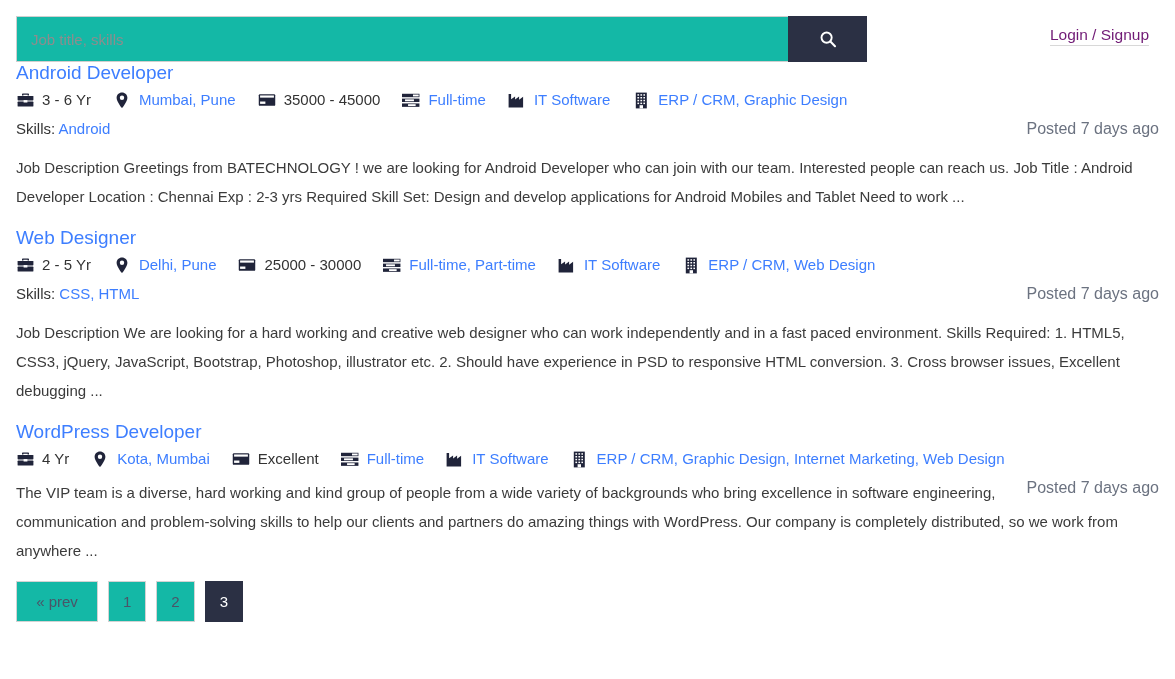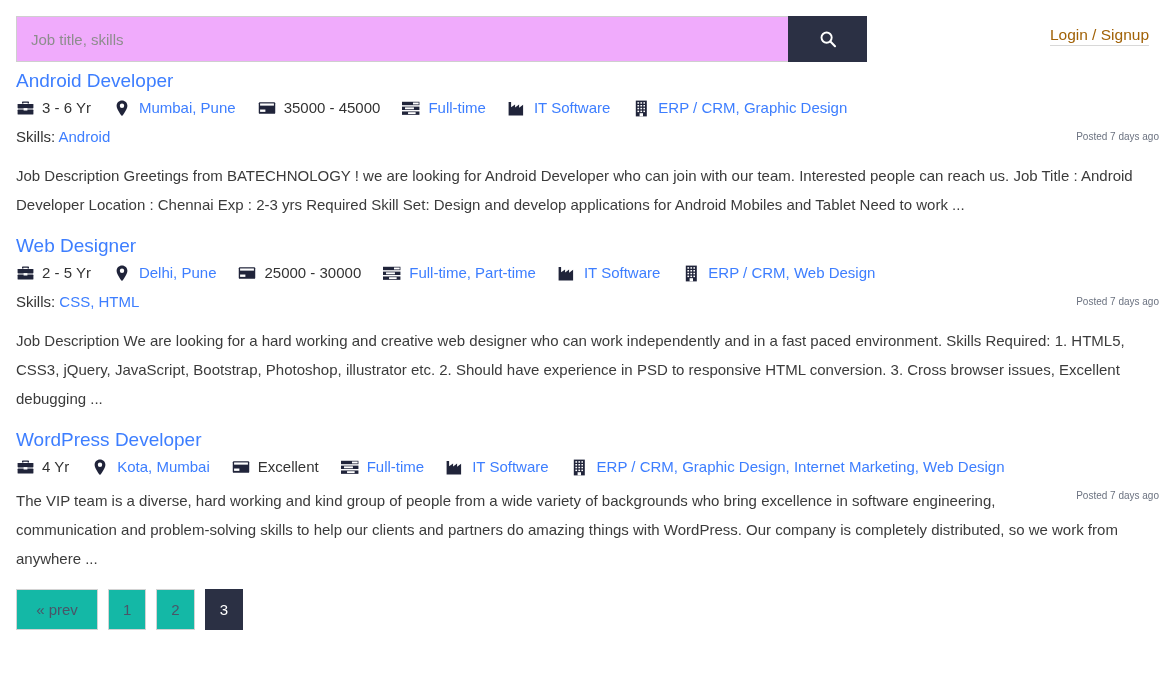--- a/index.html
+++ b/index.html
@@ -39,21 +39,21 @@
   .search-input {
     flex: 1;
     height: 46px;
     border: 1px solid #cfcfcf;
     border-right: none;
     padding: 0 14px;
     font-family: "Liberation Sans", sans-serif;
     font-size: 15px;
     color: #333;
     outline: none;
-    background: #f0abfc;
+    background: #14b8a6;
   }
   .search-input::placeholder { color: #8d8d8d; }
   .search-btn {
     width: 79px;
     height: 46px;
     background: #2b3044;
     border: none;
     cursor: pointer;
     display: flex;
     align-items: center;
@@ -61,30 +61,30 @@
     padding: 0;
   }
   .search-btn svg { display: block; }
 
   .auth {
     margin-left: auto;
     padding-right: 10px;
     padding-top: 10px;
   }
   .auth-link {
-    color: #a16207;
+    color: #701a75;
     font-size: 15.5px;
     text-decoration: none;
     border-bottom: 1px solid #d8d8d8;
     padding-bottom: 2px;
     white-space: nowrap;
   }
 
   
-  .job-list { margin-top: 8px; }
+  .job-list { }
   .job { margin-bottom: 0px; }
 
   .job-title {
     display: inline-block;
     color: #3d7eff;
     font-size: 19px;
     line-height: 22px;
     text-decoration: none;
     margin: 0 0 6px 0;
     font-weight: normal;
@@ -126,21 +126,21 @@
     line-height: 20px;
     margin-bottom: 14px;
     color: #333;
   }
   .skills-label { color: #333; }
   .skills-row a { color: #3d7eff; text-decoration: none; }
 
   .posted {
     float: right;
     color: #6b7280;
-    font-size: 10px;
+    font-size: 16px;
     line-height: 20px;
     margin-left: 18px;
   }
 
   .desc {
     font-size: 15px;
     line-height: 29px;
     color: #3b3b3b;
     margin: 0 0 16px 0;
     text-align: left;

